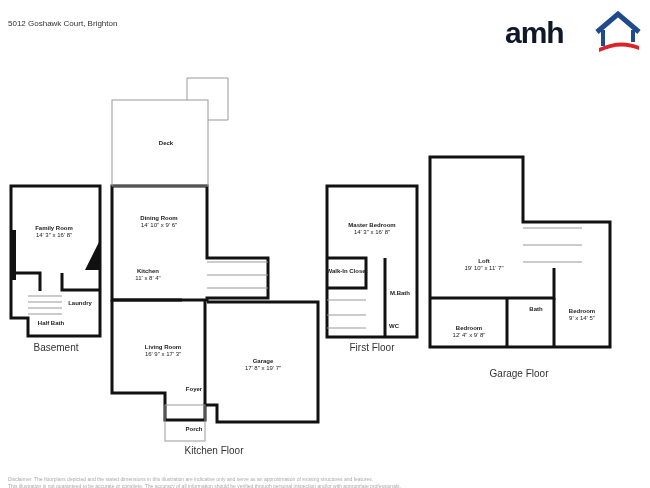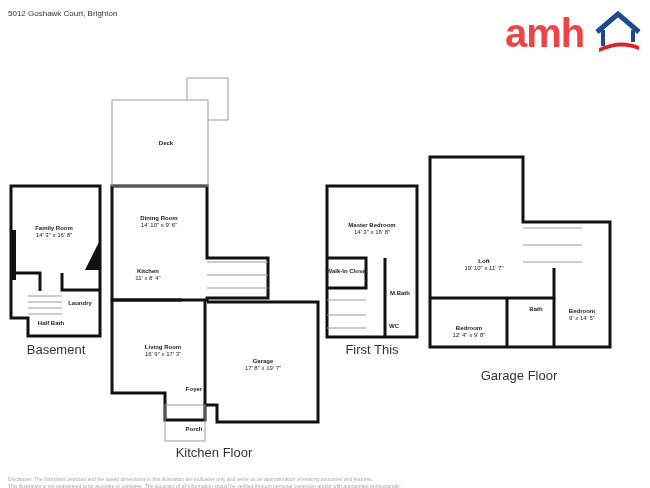--- a/index.html
+++ b/index.html
@@ -1,23 +1,23 @@
 <!DOCTYPE html>
 <html><head>
 <meta charset="utf-8">
 <style>
   html,body{margin:0;padding:0;background:#fff;}
   body{width:650px;height:488px;position:relative;overflow:hidden;font-family:"Liberation Sans",sans-serif;color:#222;}
-  .addr{position:absolute;left:8px;top:9px;font-size:8px;color:#333;}
+  .addr{position:absolute;left:8px;top:19px;font-size:8px;color:#333;}
   .logo{position:absolute;left:505px;top:8px;width:140px;height:46px;}
-  .logo .txt{position:absolute;left:0;top:8px;font-size:40px;font-weight:bold;color:#ef4444;letter-spacing:-1px;font-family:"Liberation Sans",sans-serif;line-height:34px;}
+  .logo .txt{position:absolute;left:0;top:8px;font-size:30px;font-weight:bold;color:#0f172a;letter-spacing:-1px;font-family:"Liberation Sans",sans-serif;line-height:34px;}
   svg.plan{position:absolute;left:0;top:0;}
   .lbl{position:absolute;font-size:6px;text-align:center;line-height:7px;color:#222;white-space:nowrap;transform:translateX(-50%);}
   .lbl b{font-weight:bold;display:block;}
-  .floor{position:absolute;font-size:13px;color:#333;transform:translateX(-50%);white-space:nowrap;}
+  .floor{position:absolute;font-size:10px;color:#333;transform:translateX(-50%);white-space:nowrap;}
   .disc{position:absolute;left:8px;top:476px;font-size:5px;color:#aaa;line-height:7px;white-space:nowrap;}
 </style>
 </head>
 <body>
 
 <div class="addr">5012 Goshawk Court, Brighton</div>
 
 <div class="logo">
   <span class="txt">amh</span>
   <svg width="140" height="46" style="position:absolute;left:0;top:0">
@@ -86,21 +86,21 @@
 <div class="lbl" style="left:372px;top:222px"><b>Master Bedroom</b><span>14' 3" x 16' 8"</span></div>
 <div class="lbl" style="left:347px;top:268px">
     <b>Walk-In Closet</b>
   </div>
 <div class="lbl" style="left:400px;top:290px">
     <b>M.Bath</b>
   </div>
 <div class="lbl" style="left:394px;top:323px">
     <b>WC</b>
   </div>
-<div class="floor" style="left:372px;top:342px">First This</div>
+<div class="floor" style="left:372px;top:342px">First Floor</div>
 
 <div class="lbl" style="left:484px;top:258px"><b>Loft</b><span>19' 10" x 11' 7"</span></div>
 <div class="lbl" style="left:536px;top:306px">
     <b>Bath</b>
   </div>
 <div class="lbl" style="left:582px;top:308px"><b>Bedroom</b><span>9' x 14' 5"</span></div>
 <div class="lbl" style="left:469px;top:325px"><b>Bedroom</b><span>12' 4" x 9' 8"</span></div>
 <div class="floor" style="left:519px;top:368px">Garage Floor</div>
 
 <div class="disc">

